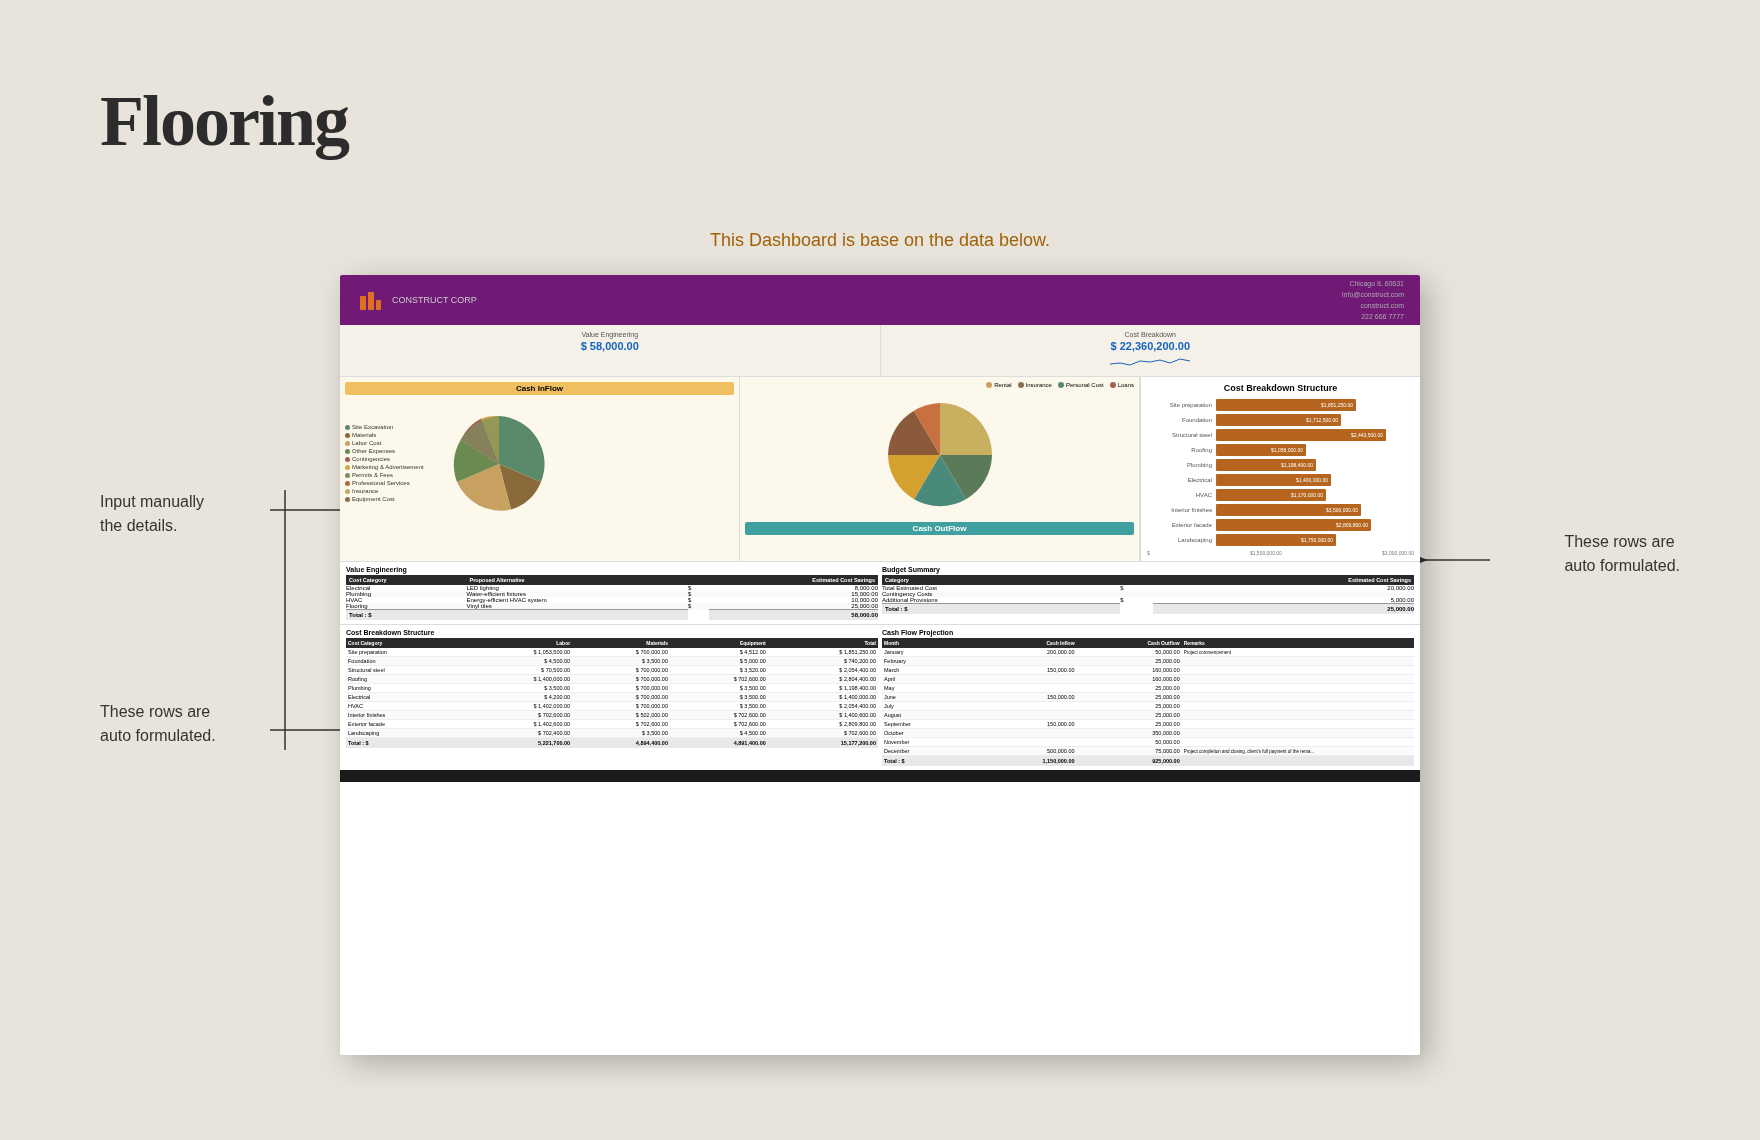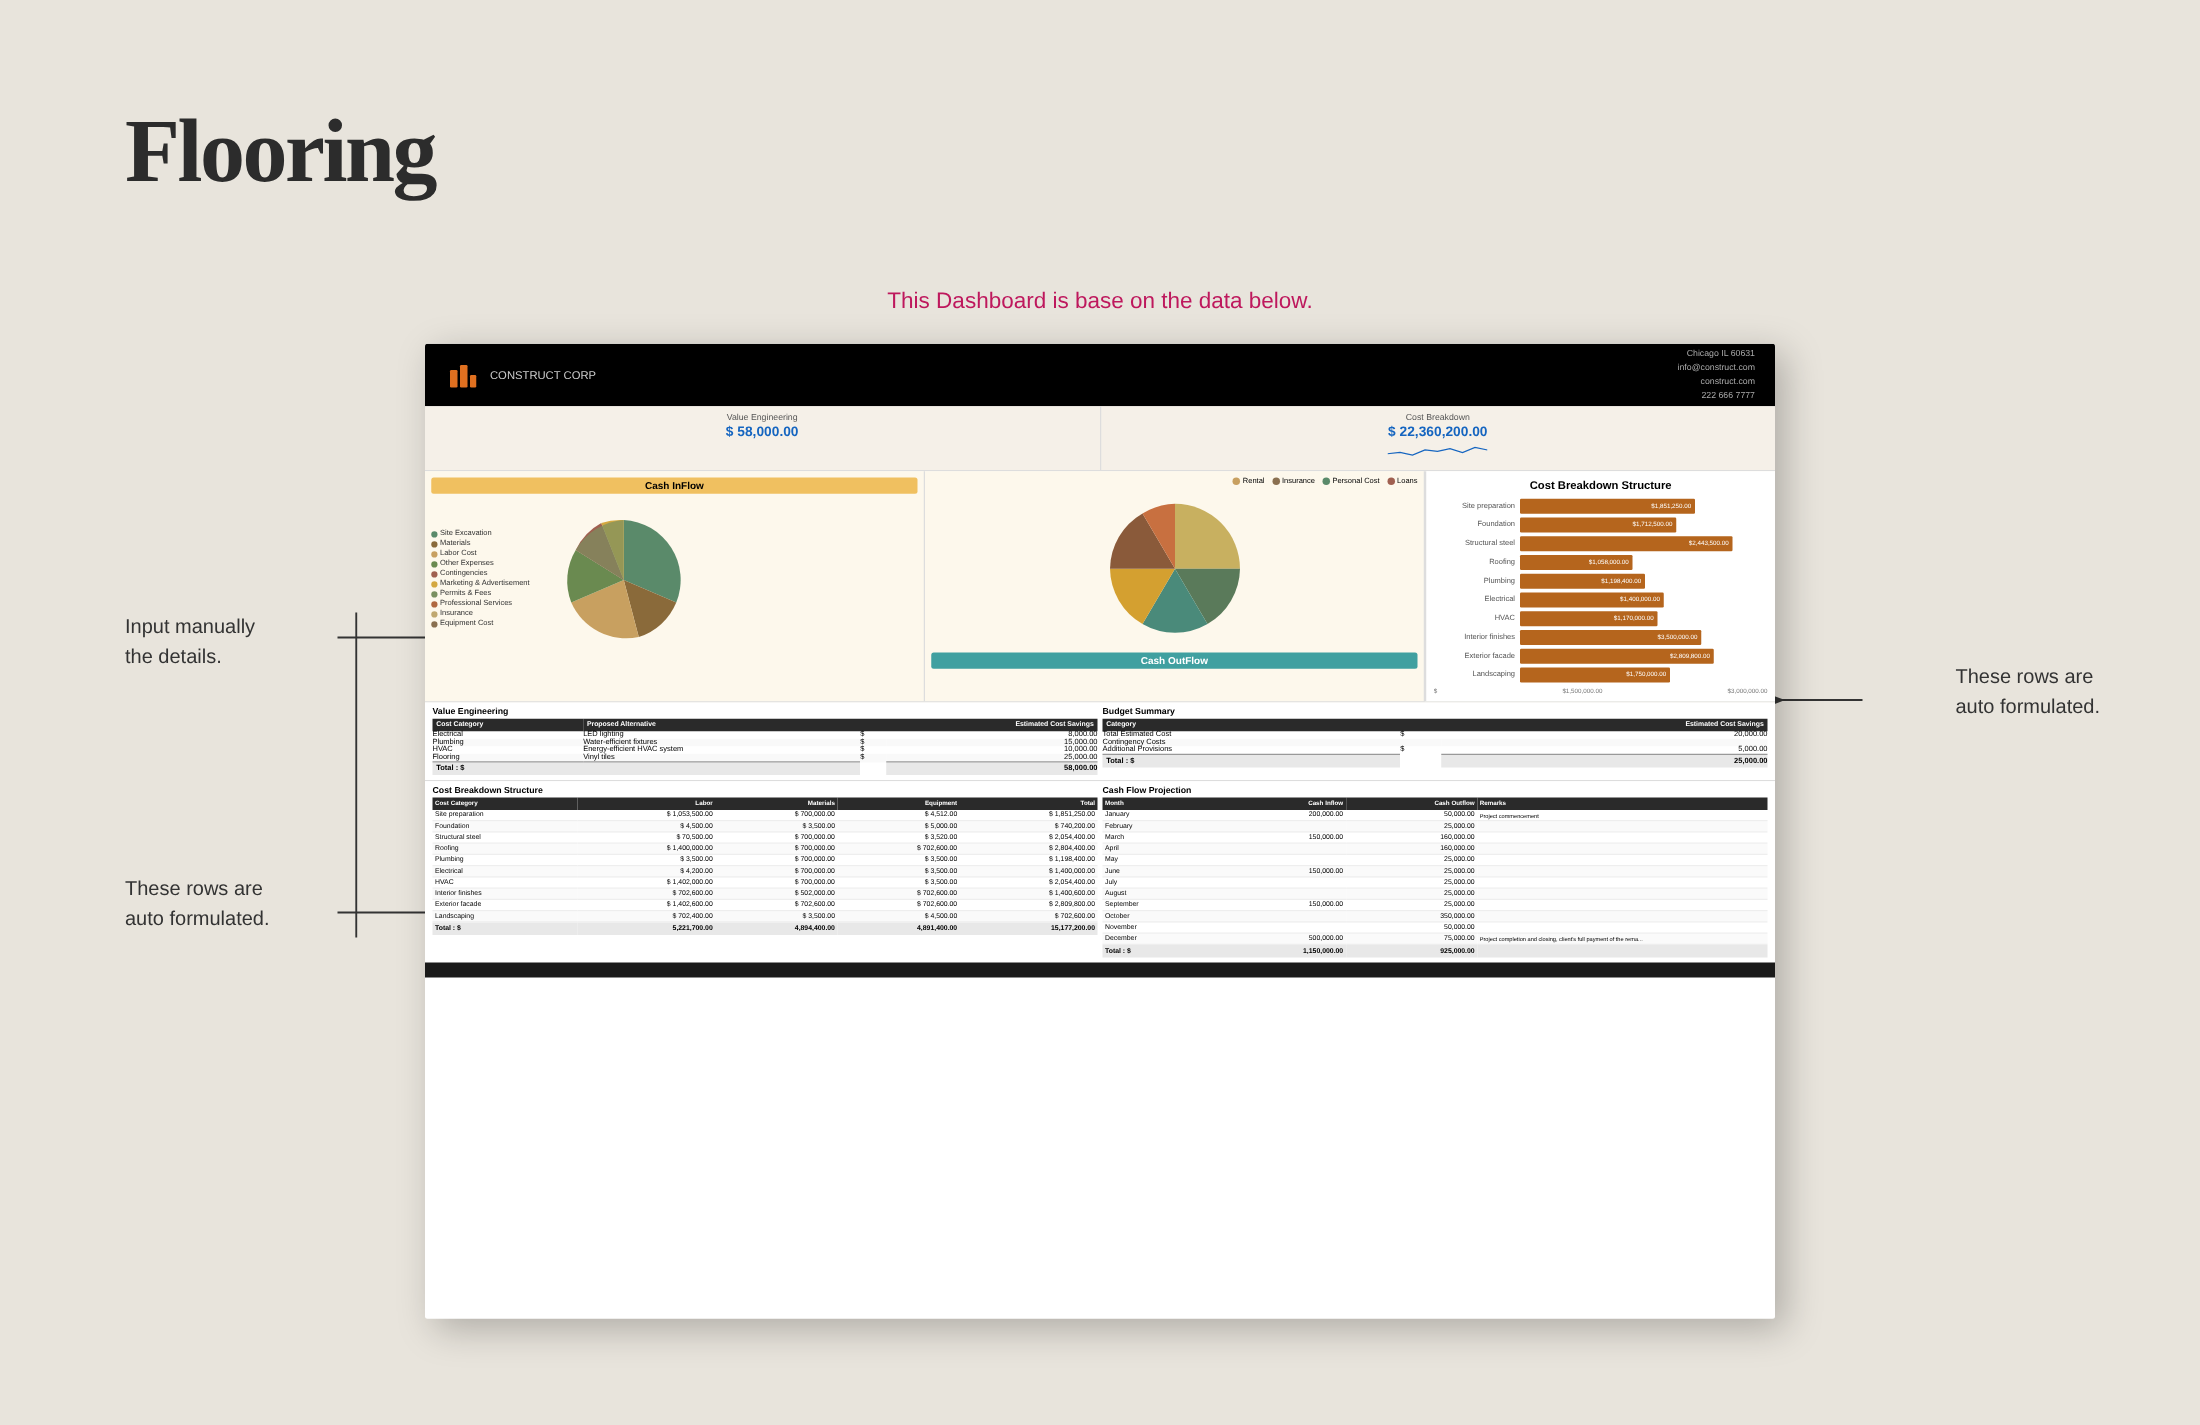--- a/index.html
+++ b/index.html
@@ -21,21 +21,21 @@
       color: #2c2c2c;
       letter-spacing: -2px;
     }
 
     .subtitle {
       position: absolute;
       top: 230px;
       left: 50%;
       transform: translateX(-50%);
       font-size: 18px;
-      color: #be185d;
+      color: #a16207;
       font-family: Arial, sans-serif;
       white-space: nowrap;
     }
 
     .annotation-left-top {
       position: absolute;
       top: 490px;
       left: 100px;
       font-size: 16px;
       color: #333;
@@ -72,21 +72,21 @@
       width: 1080px;
       height: 780px;
       background: white;
       box-shadow: 8px 8px 30px rgba(0,0,0,0.25);
       border-radius: 2px;
       overflow: hidden;
     }
 
     
     .dash-header {
-      background: #000000;
+      background: #701a75;
       height: 50px;
       display: flex;
       align-items: center;
       padding: 0 16px;
       justify-content: space-between;
     }
 
     .dash-logo-area {
       display: flex;
       align-items: center;

